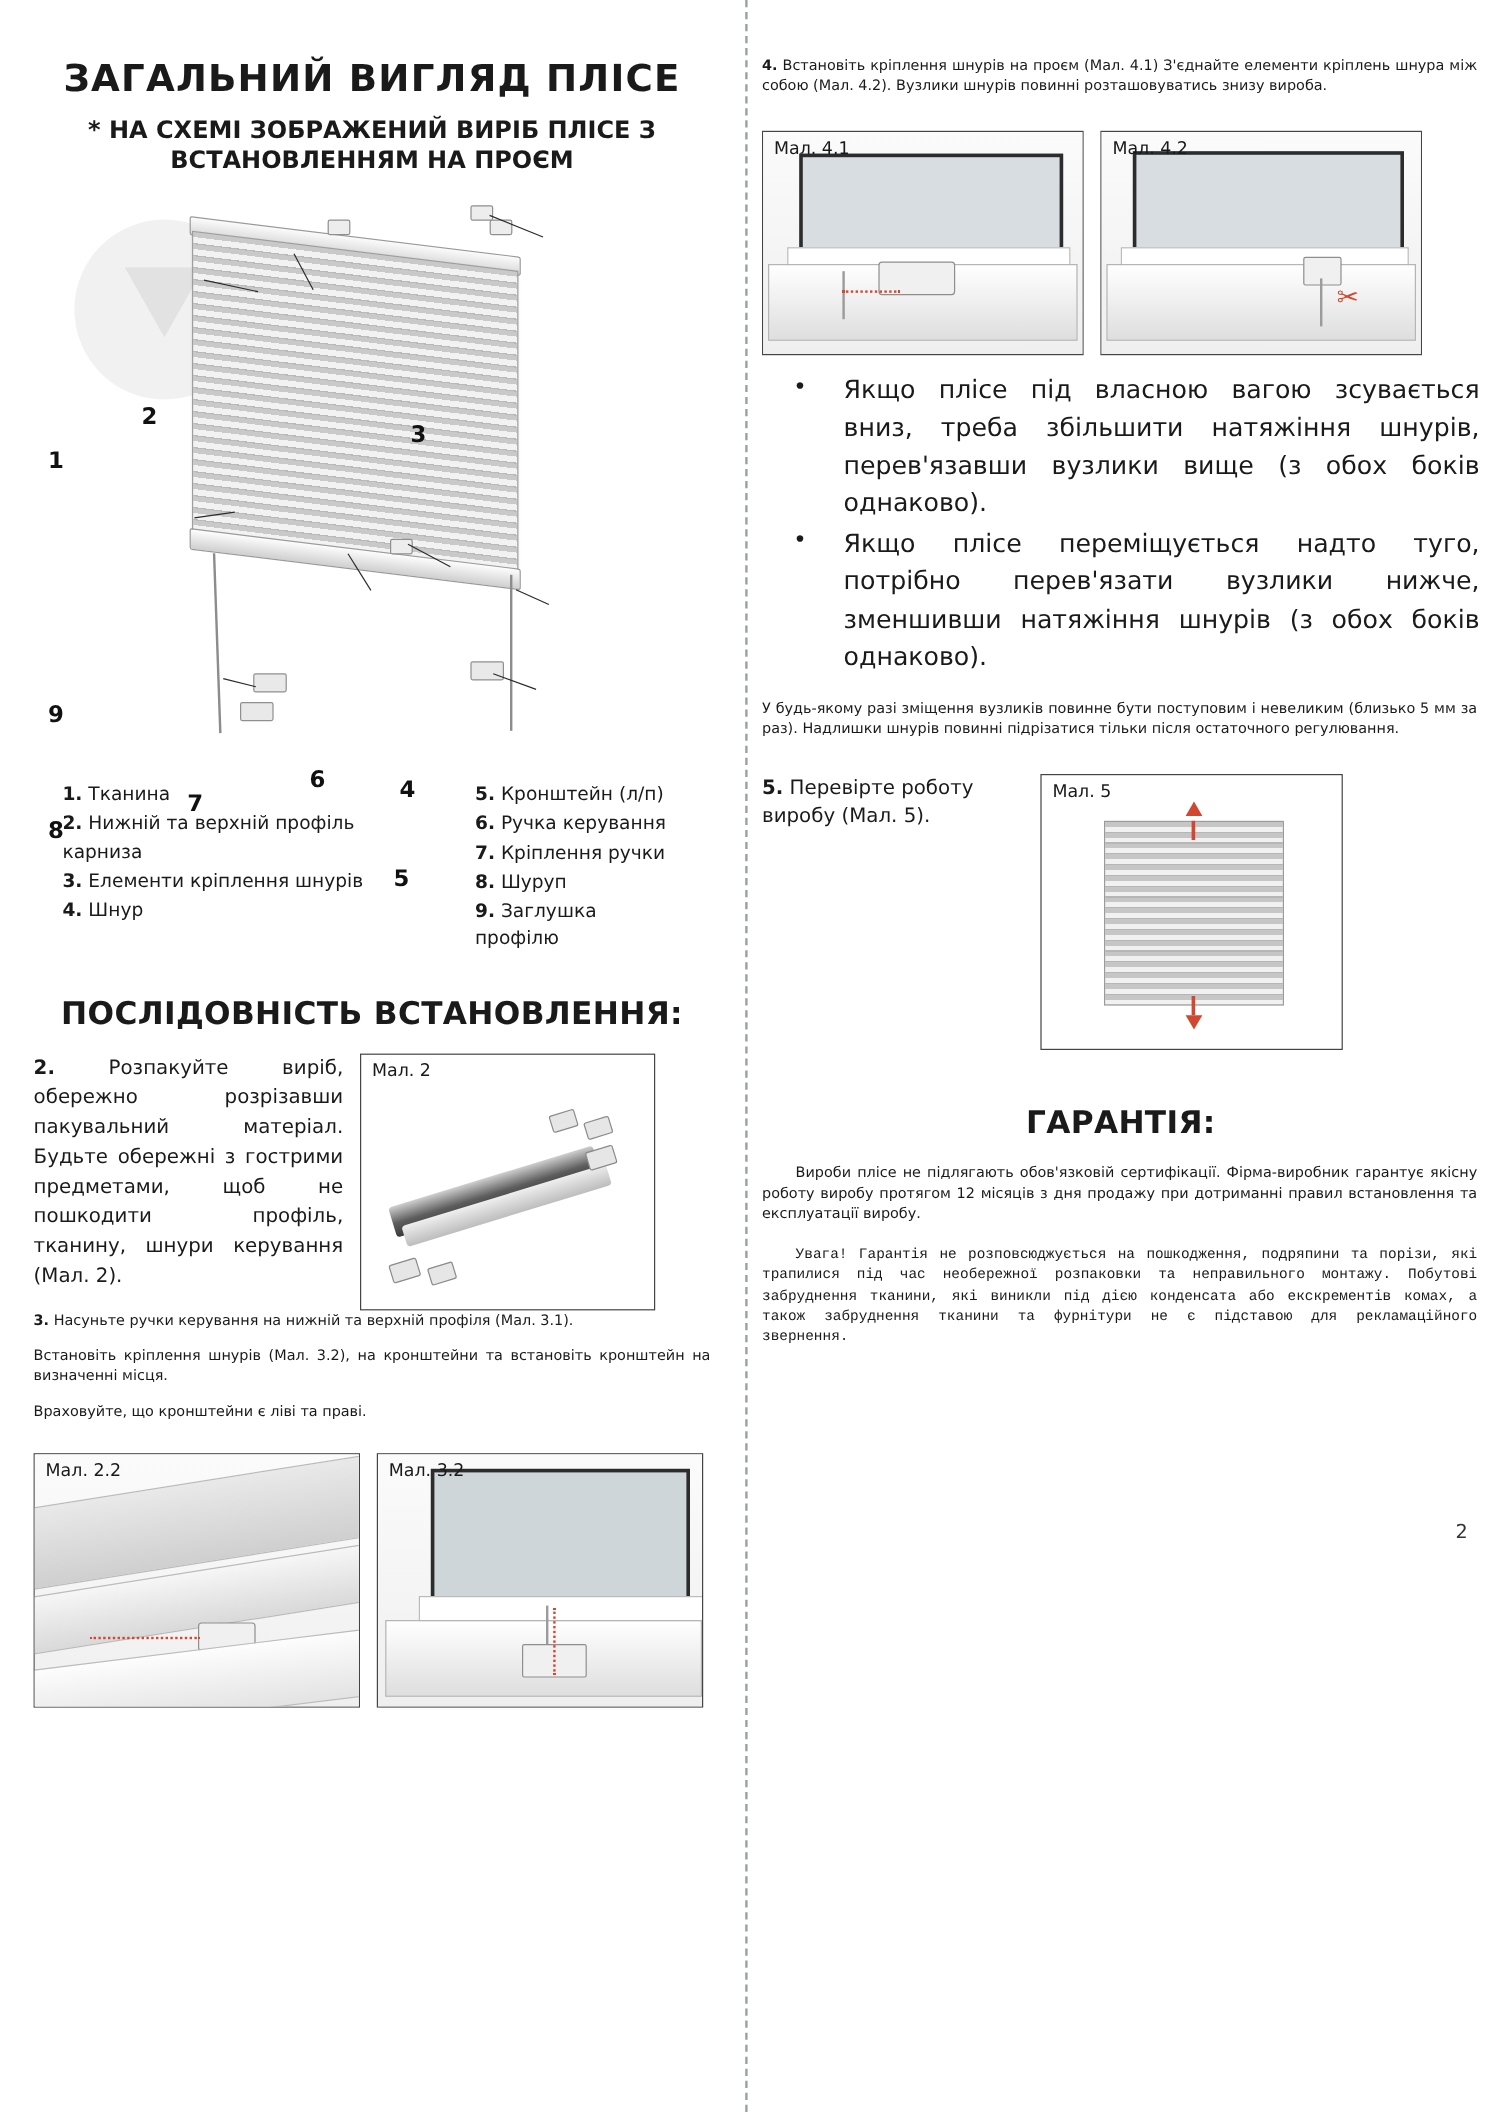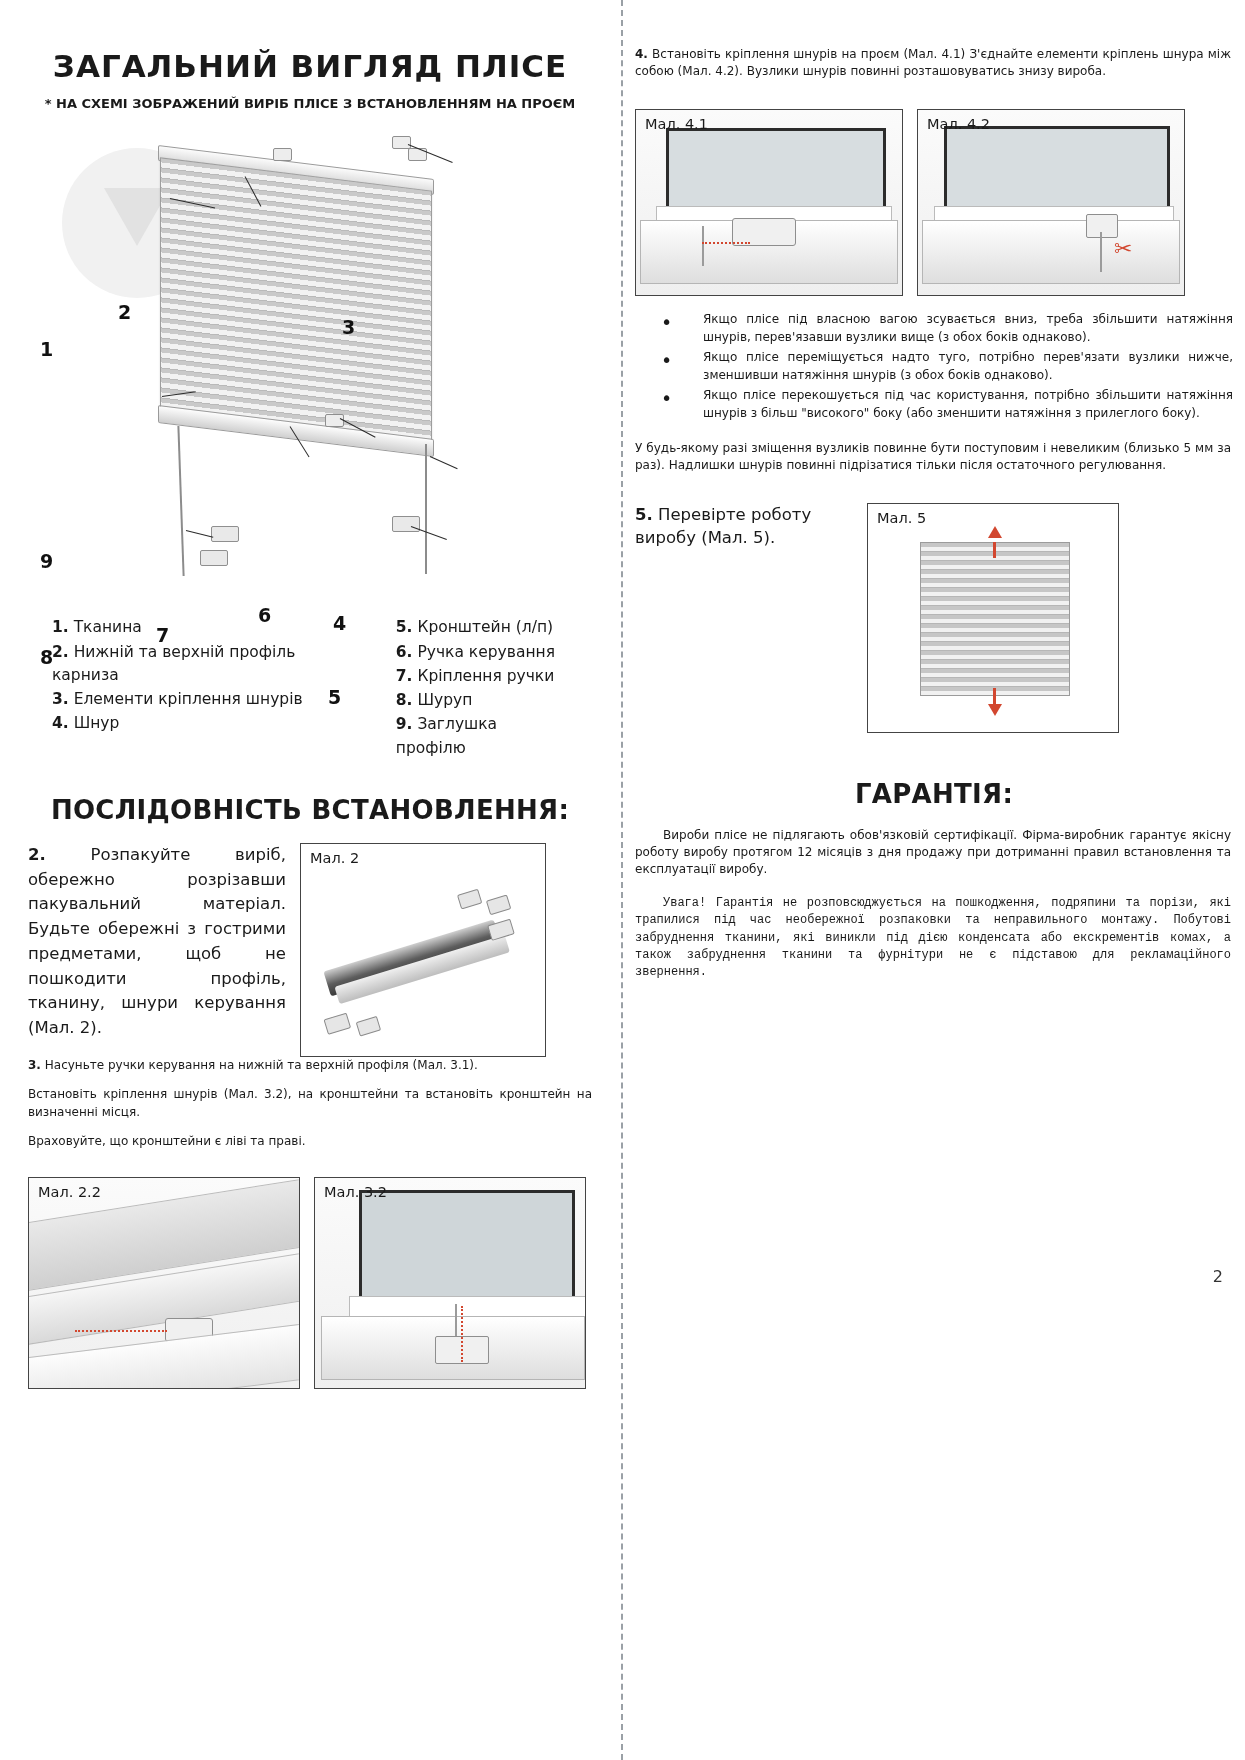--- a/index.html
+++ b/index.html
@@ -24,21 +24,21 @@
   h1.title{
     text-align:center;
     font-size:31px;
     font-weight:bold;
     letter-spacing:1px;
     margin:48px 0 0 0;
     line-height:1.22;
   }
   .subtitle{
     text-align:center;
-    font-size:13px;
+    font-size:20px;
     font-weight:bold;
     line-height:1.28;
     margin:10px 0 0 0;
   }
 
   
   .overview{
     position:relative;
     width:540px;height:470px;
     margin:14px auto 0 auto;
@@ -166,21 +166,21 @@
   .win .dash{position:absolute;border-top:2px dotted #d2472f;}
   .win .bkt{position:absolute;background:#f0f0f0;border:1px solid #8e8e8e;}
   .win .cordline{position:absolute;background:#9b9b9b;width:2px;}
 
   
   .fig-row-41{display:flex;gap:14px;padding:16px 10px 0 12px;}
   .fig-41,.fig-42{width:266px;height:185px;}
 
   ul.bullets{
     margin:14px 0 0 0;padding:0 12px 0 18px;list-style:none;
-    font-size:12px;line-height:1.5;
+    font-size:21px;line-height:1.5;
   }
   ul.bullets li{
     position:relative;padding-left:62px;margin-bottom:2px;text-align:justify;
   }
   ul.bullets li:before{
     content:"•";position:absolute;left:20px;top:-2px;font-size:19px;
   }
 
   .step5row{display:flex;padding:16px 12px 0 12px;align-items:flex-start;}
   .step5txt{width:232px;font-size:16.5px;line-height:1.45;}
@@ -384,21 +384,20 @@
           <div class="cordline" style="left:182px;top:122px;height:40px;"></div>
           <div style="position:absolute;left:196px;top:126px;font-size:22px;color:#d2472f;">✂</div>
         </div>
         <div class="cap">Мал. 4.2</div>
       </div>
     </div>
 
     <ul class="bullets">
       <li>Якщо пліcе під власною вагою зсувається вниз, треба збільшити натяжіння шнурів, перев'язавши вузлики вище (з обох боків однаково).</li>
       <li>Якщо пліcе переміщується надто туго, потрібно перев'язати вузлики нижче, зменшивши натяжіння шнурів (з обох боків однаково).</li>
-      <li>Якщо пліcе перекошується під час користування, потрібно збільшити натяжіння шнурів з більш "високого" боку (або зменшити натяжіння з прилеглого боку).</li>
     </ul>
 
     <div style="padding:16px 14px 0 12px;">
       <p class="para">У будь-якому разі зміщення вузликів повинне бути поступовим і невеликим (близько 5 мм за раз). Надлишки шнурів повинні підрізатися тільки після остаточного регулювання.</p>
     </div>
 
     <div class="step5row">
       <div class="step5txt">
         <b>5.</b>
         <span>Перевірте роботу виробу (Мал. 5).</span>

